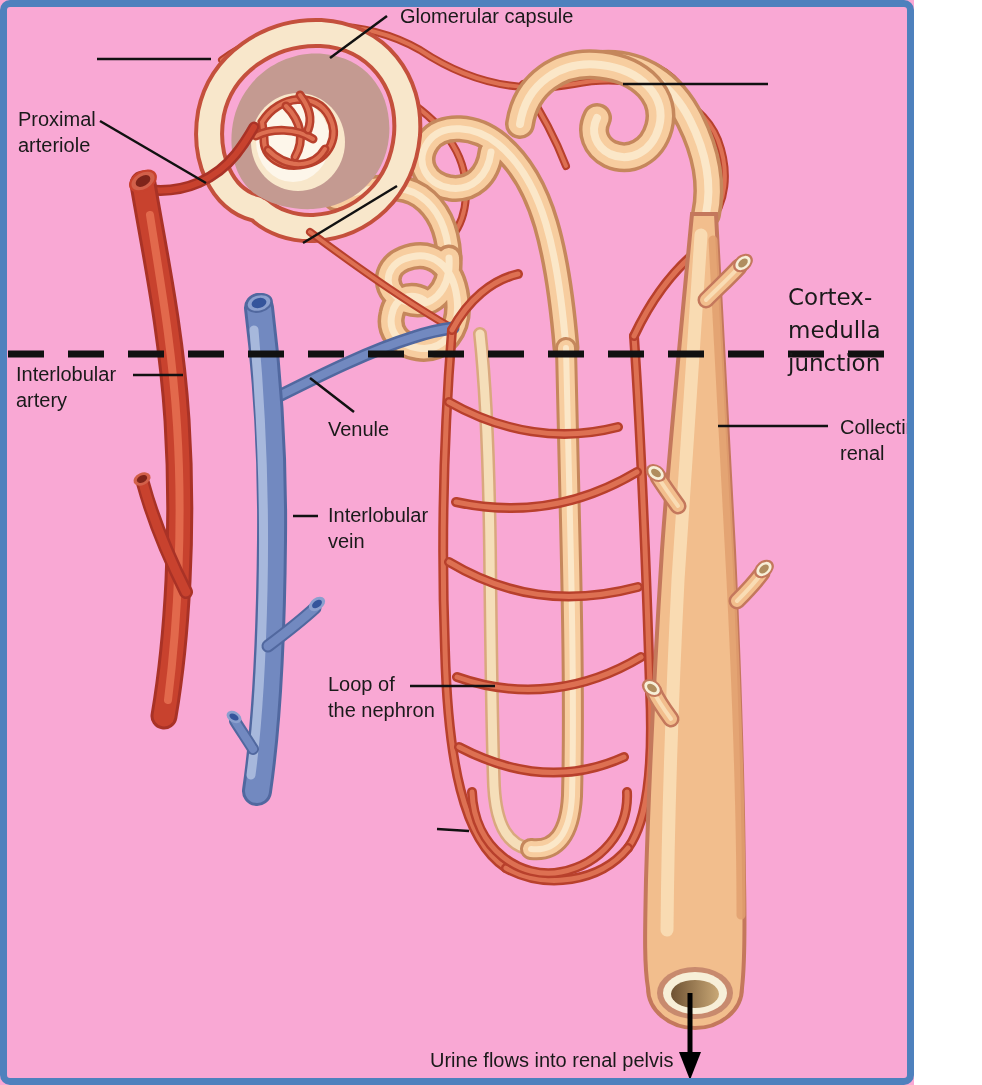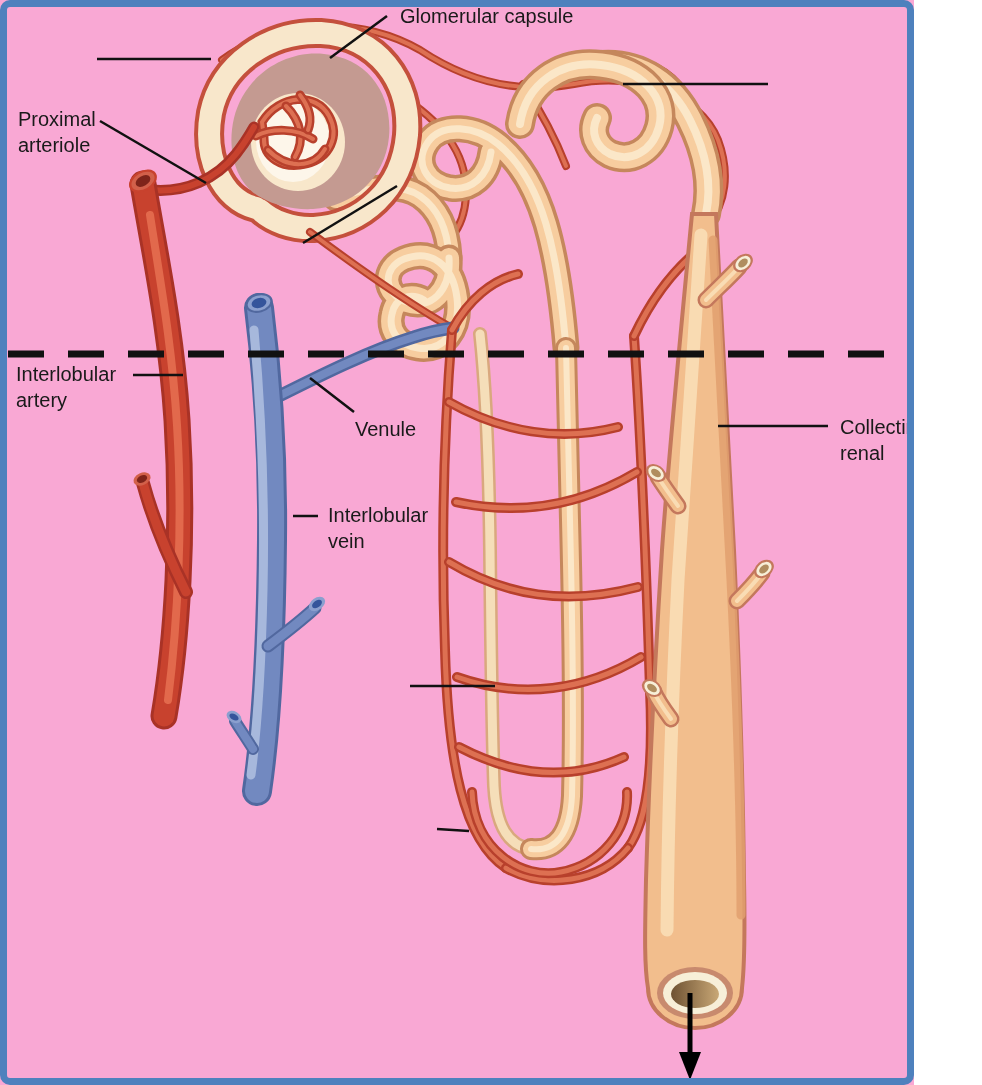--- a/index.html
+++ b/index.html
@@ -283,21 +283,26 @@
       <line class="leader" x1="318" y1="516" x2="293" y2="516"></line>
       <line class="leader" x1="410" y1="686" x2="495" y2="686"></line>
       <line class="leader" x1="437" y1="829" x2="469" y2="831"></line>
       <line class="leader" x1="828" y1="426" x2="718" y2="426"></line>
     </g>
   </svg>
 
   <div class="label" style="left:400px;top:3px;">Glomerular capsule</div>
   <div class="label" style="left:18px;top:106px;">Proximal
 arteriole</div>
+  <div class="label cortex" style="left:788px;top:281px;">Cortex-medulla
+junction</div>
   <div class="label" style="left:16px;top:361px;">Interlobular
 artery</div>
-  <div class="label" style="left:328px;top:416px;margin-left:27px;">Venule</div>
+  <div class="label" style="left:328px;top:416px;">Venule</div>
   <div class="label" style="left:328px;top:502px;">Interlobular
 vein</div>
+  <div class="label" style="left:328px;top:671px;">Loop of
+the nephron</div>
   <div class="label" style="left:840px;top:414px;">Collecting renal</div>
+  <div class="label" style="left:430px;top:1047px;">Urine flows into renal pelvis</div>
 
   <div class="frame"></div>
 </div>
 
 </body></html>

